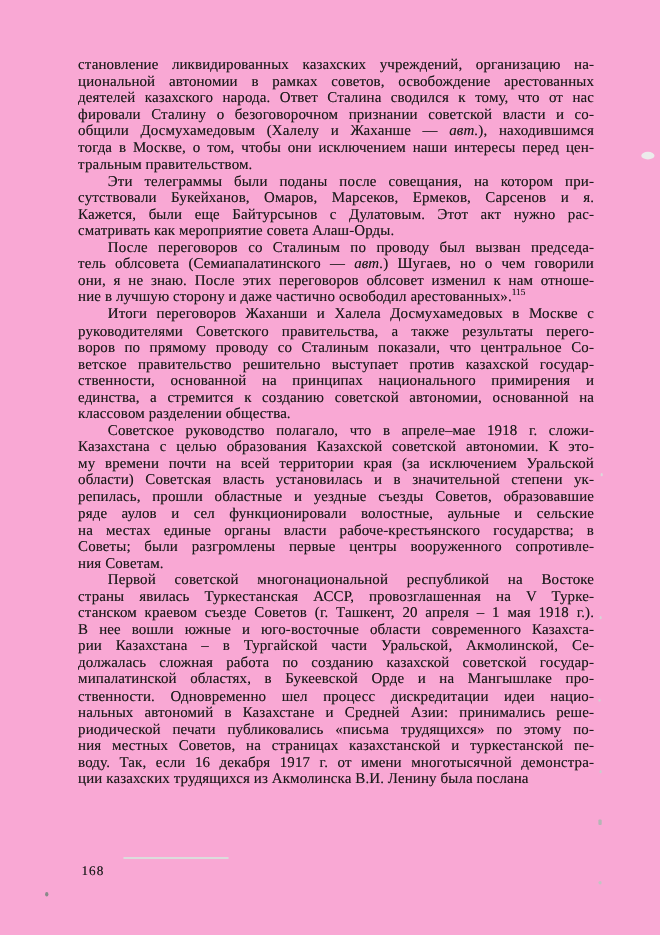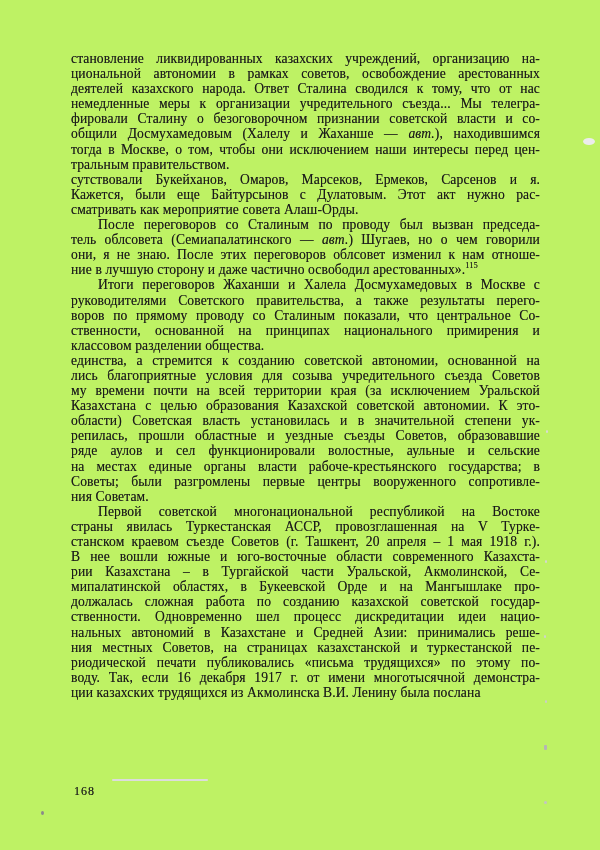--- a/index.html
+++ b/index.html
@@ -4,21 +4,21 @@
 <style>
   html, body {
     margin: 0;
     padding: 0;
     background: #ffffff;
   }
   .page {
     position: relative;
     width: 600px;
     height: 850px;
-    background: #bef264;
+    background: #f9a8d4;
     overflow: hidden;
     font-family: "Liberation Serif", "DejaVu Serif", serif;
     color: #1b1b1b;
   }
   .text-block {
     position: absolute;
     left: 71px;
     top: 51px;
     width: 469px;
   }
@@ -67,68 +67,69 @@
 </style>
 </head>
 <body>
 
 <div class="page">
   <div class="text-block" id="text-block">
       <div class="para">
         <div class="line">становление ликвидированных казахских учреждений, организацию на-</div>
         <div class="line">циональной автономии в рамках советов, освобождение арестованных</div>
         <div class="line">деятелей казахского народа. Ответ Сталина сводился к тому, что от нас</div>
-        <div class="line">немедленные меры к организации учредительного съезда... Мы телегра-</div>
         <div class="line">фировали Сталину о безоговорочном признании советской власти и со-</div>
         <div class="line">общили Досмухамедовым (Халелу и Жаханше — <i>авт.</i>), находившимся</div>
         <div class="line">тогда в Москве, о том, чтобы они исключением наши интересы перед цен-</div>
         <div class="line last">тральным правительством.</div>
       </div>
       <div class="para">
+        <div class="line indent">Эти телеграммы были поданы после совещания, на котором при-</div>
         <div class="line">сутствовали Букейханов, Омаров, Марсеков, Ермеков, Сарсенов и я.</div>
         <div class="line">Кажется, были еще Байтурсынов с Дулатовым. Этот акт нужно рас-</div>
         <div class="line last">сматривать как мероприятие совета Алаш-Орды.</div>
       </div>
       <div class="para">
         <div class="line indent">После переговоров со Сталиным по проводу был вызван председа-</div>
         <div class="line">тель облсовета (Семиапалатинского — <i>авт.</i>) Шугаев, но о чем говорили</div>
         <div class="line">они, я не знаю. После этих переговоров облсовет изменил к нам отноше-</div>
         <div class="line last">ние в лучшую сторону и даже частично освободил арестованных».<sup>115</sup></div>
       </div>
       <div class="para">
         <div class="line indent">Итоги переговоров Жаханши и Халела Досмухамедовых в Москве с</div>
         <div class="line">руководителями Советского правительства, а также результаты перего-</div>
         <div class="line">воров по прямому проводу со Сталиным показали, что центральное Со-</div>
+        <div class="line">ветское правительство решительно выступает против казахской государ-</div>
         <div class="line">ственности, основанной на принципах национального примирения и</div>
+        <div class="line">единства, а стремится к созданию советской автономии, основанной на</div>
         <div class="line last">классовом разделении общества.</div>
-        <div class="line">единства, а стремится к созданию советской автономии, основанной на</div>
       </div>
       <div class="para">
-        <div class="line">лись благоприятные условия для созыва учредительного съезда Советов</div>
+        <div class="line indent">Советское руководство полагало, что в апреле–мае 1918 г. сложи-</div>
+        <div class="line">Казахстана с целью образования Казахской советской автономии. К это-</div>
         <div class="line">му времени почти на всей территории края (за исключением Уральской</div>
-        <div class="line">Казахстана с целью образования Казахской советской автономии. К это-</div>
         <div class="line">области) Советская власть установилась и в значительной степени ук-</div>
         <div class="line">репилась, прошли областные и уездные съезды Советов, образовавшие</div>
         <div class="line">ряде аулов и сел функционировали волостные, аульные и сельские</div>
         <div class="line">на местах единые органы власти рабоче-крестьянского государства; в</div>
         <div class="line">Советы; были разгромлены первые центры вооруженного сопротивле-</div>
         <div class="line last">ния Советам.</div>
       </div>
       <div class="para">
         <div class="line indent">Первой советской многонациональной республикой на Востоке</div>
         <div class="line">страны явилась Туркестанская АССР, провозглашенная на V Турке-</div>
         <div class="line">станском краевом съезде Советов (г. Ташкент, 20 апреля – 1 мая 1918 г.).</div>
         <div class="line">В нее вошли южные и юго-восточные области современного Казахста-</div>
         <div class="line">рии Казахстана – в Тургайской части Уральской, Акмолинской, Се-</div>
+        <div class="line">должалась сложная работа по созданию казахской советской государ-</div>
         <div class="line">мипалатинской областях, в Букеевской Орде и на Мангышлаке про-</div>
-        <div class="line">должалась сложная работа по созданию казахской советской государ-</div>
         <div class="line">ственности. Одновременно шел процесс дискредитации идеи нацио-</div>
         <div class="line">нальных автономий в Казахстане и Средней Азии: принимались реше-</div>
+        <div class="line">риодической печати публиковались «письма трудящихся» по этому по-</div>
         <div class="line">ния местных Советов, на страницах казахстанской и туркестанской пе-</div>
-        <div class="line">риодической печати публиковались «письма трудящихся» по этому по-</div>
         <div class="line">воду. Так, если 16 декабря 1917 г. от имени многотысячной демонстра-</div>
         <div class="line last">ции казахских трудящихся из Акмолинска В.И. Ленину была послана</div>
       </div>
     </div>
   <div class="page-number">168</div>
   <div class="artifact streak-1"></div>
   <div class="artifact speck-1"></div>
   <div class="artifact speck-2"></div>
   <div class="artifact speck-3"></div>
   <div class="artifact speck-4"></div>

